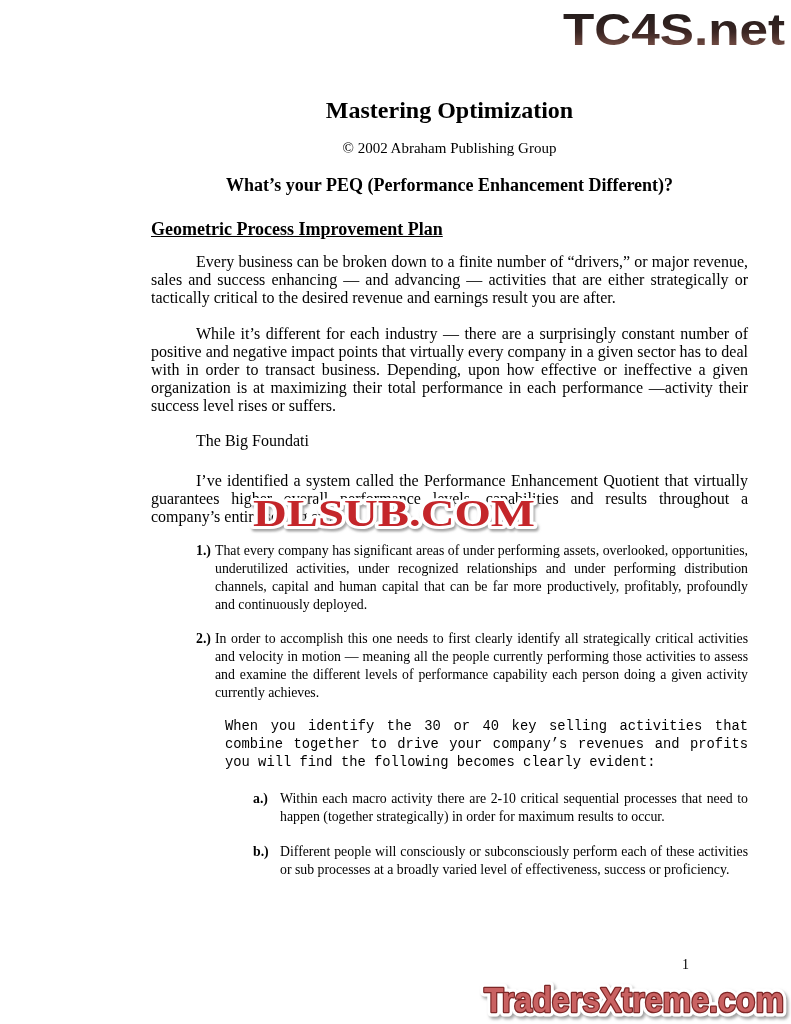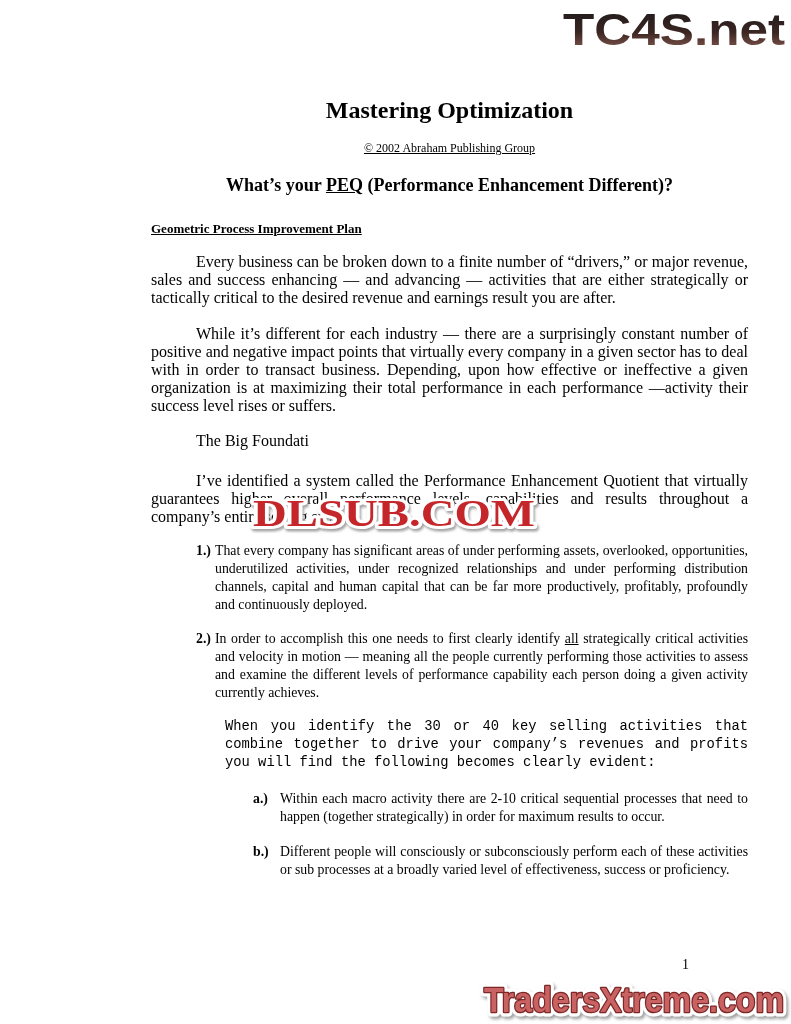--- a/index.html
+++ b/index.html
@@ -3,24 +3,24 @@
 <meta charset="utf-8">
 <style>
   html,body { margin:0; padding:0; background:#888; }
   .page {
     position:relative; width:791px; height:1024px; margin:0 auto;
     background:#ffffff; overflow:hidden;
     font-family:"Liberation Serif","DejaVu Serif",serif; color:#000000;
   }
   .content { position:absolute; left:103px; top:95px; width:597px;margin-left:48px; }
   .title { font-size:24px; font-weight:bold; text-align:center; line-height:30px; margin:0 0 14px 0; }
-  .copyright { font-size:12px; text-align:center; line-height:18px; margin:0 0 16px 0;text-decoration:underline; }
+  .copyright { font-size:15px; text-align:center; line-height:18px; margin:0 0 16px 0; }
   .peq { font-size:18px; font-weight:bold; text-align:center; line-height:24px; margin:0 0 22px 0; }
-  .ul { text-decoration:underline; }
-  .section { font-size:13px; font-weight:bold; text-decoration:underline; line-height:20px; margin:0 0 14px 0; }
+  .ul { }
+  .section { font-size:18px; font-weight:bold; text-decoration:underline; line-height:20px; margin:0 0 14px 0; }
   .body { font-size:16px; line-height:18px; text-align:justify; margin:0 0 18px 0; }
   .indent { text-indent:45px; }
   .mb16 { margin-bottom:16px; }
   .mb17 { margin-bottom:17px; }
   .mb22 { margin-bottom:22px; }
   .foundation { text-align:left; }
   .num-item { position:relative; padding-left:64px; font-size:13.8px; line-height:18px; text-align:justify; margin:0 0 16px 0; }
   .num-item .marker { position:absolute; left:45px; top:0; font-weight:bold; }
   .when { padding-left:74px; font-size:13.8px; line-height:18px; text-align:justify; margin:0 0 18px 0;font-family:Liberation Mono, monospace; }
   .sub-item { position:relative; padding-left:129px; font-size:13.8px; line-height:18px; text-align:justify; margin:0 0 17px 0; }

